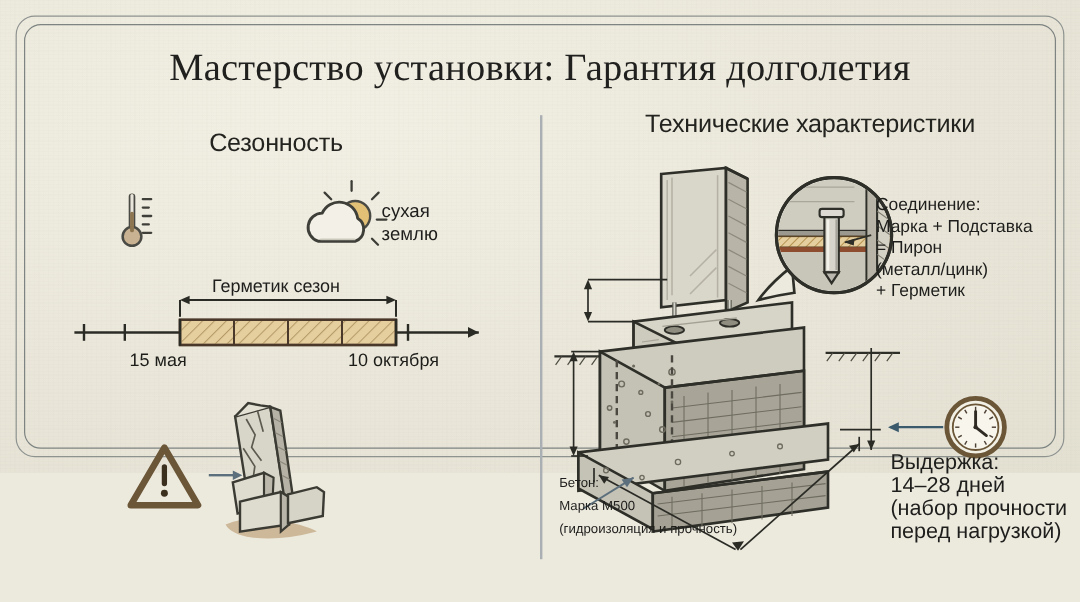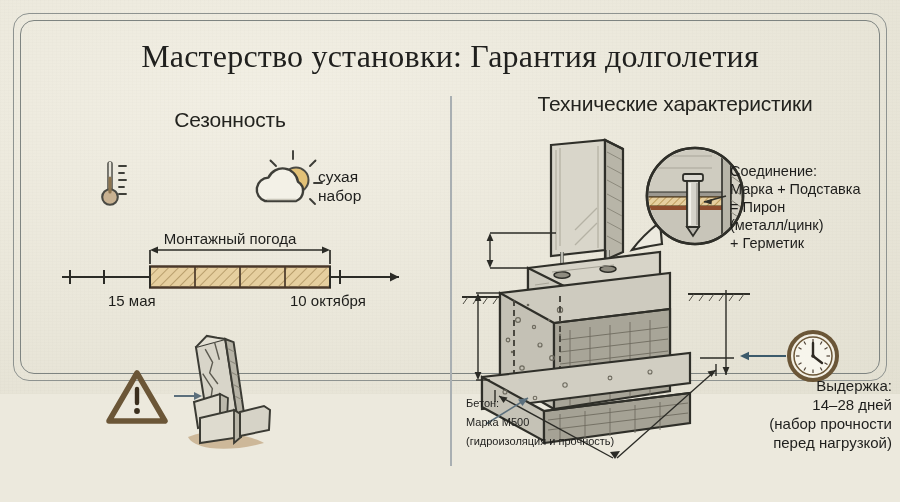--- a/index.html
+++ b/index.html
@@ -74,21 +74,21 @@
 
   
   #cond-text    { left: 139px; top: 166px; }
   #weather-text { left: 318px; top: 168px; }
   #season-cap   { left: 110px; top: 230px; width: 240px; text-align: center; font-size: 15px; }
   #date-left    { left: 108px; top: 292px; }
   #date-right   { left: 290px; top: 292px; }
   #risk-text    { left: 252px; top: 356px; }
   #joint-text   { left: 730px; top: 162px; font-size: 14.5px; line-height: 18px; }
   #concrete-text{ left: 466px; top: 394px; font-size: 11px; line-height: 19px; }
-  #cure-text    { left: 742px; top: 376px; width: 150px; text-align: right; font-size: 15px; line-height: 19px; }
+  #cure-text    { left: 742px; top: 376px; width: 150px; text-align: left; font-size: 18px; line-height: 19px; }
 
   svg { position: absolute; left: 0; top: 0; overflow: visible; }
 </style>
 </head>
 <body>
 
 <div id="root">
   <div id="grain"></div>
 
   <div class="frame-outer"></div>
@@ -204,22 +204,22 @@
 
       <path d="M194 402 l26 -8 l6 5 l-1 22 l-27 7 z" fill="#dedbcf" stroke="#3b3b34" stroke-width="2"></path>
       <path d="M220 394 l8 4 l-1 22 l-7 5 z" fill="#bcb9ac" stroke="#3b3b34" stroke-width="1.8"></path>
       <path d="M200 418 l34 -8 l8 5 l-1 22 l-41 6 z" fill="#dedbcf" stroke="#3b3b34" stroke-width="2"></path>
       <path d="M234 410 l8 5 l-1 22 l-7 6 z" fill="#b9b6a9" stroke="#3b3b34" stroke-width="1.8"></path>
       <path d="M240 412 l24 -6 l6 4 l-1 20 l-29 6 z" fill="#d6d3c7" stroke="#3b3b34" stroke-width="2"></path>
     </g>
   </svg>
 
   <div class="blk" id="weather-text">сухая
-набор</div>
-  <div class="blk" id="season-cap">Монтажный погода</div>
+землю</div>
+  <div class="blk" id="season-cap">Герметик сезон</div>
   <div class="tick-label" id="date-left">15 мая</div>
   <div class="tick-label" id="date-right">10 октября</div>
 
   <svg width="900" height="502">
     <defs>
       <pattern id="xhatch" width="6" height="6" patternUnits="userSpaceOnUse" patternTransform="rotate(45)">
         <line x1="0" y1="0" x2="0" y2="6" stroke="#6d6a5e" stroke-width=".9"></line>
         <line x1="0" y1="0" x2="6" y2="0" stroke="#6d6a5e" stroke-width=".9"></line>
       </pattern>
       <pattern id="dhatch" width="5" height="5" patternUnits="userSpaceOnUse" patternTransform="rotate(45)">

